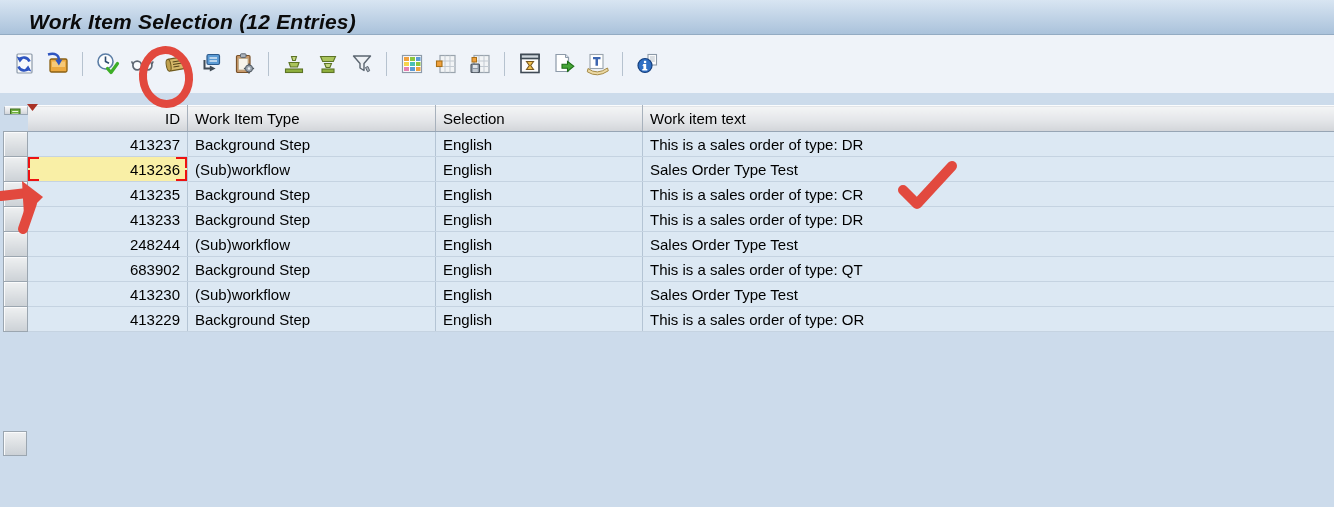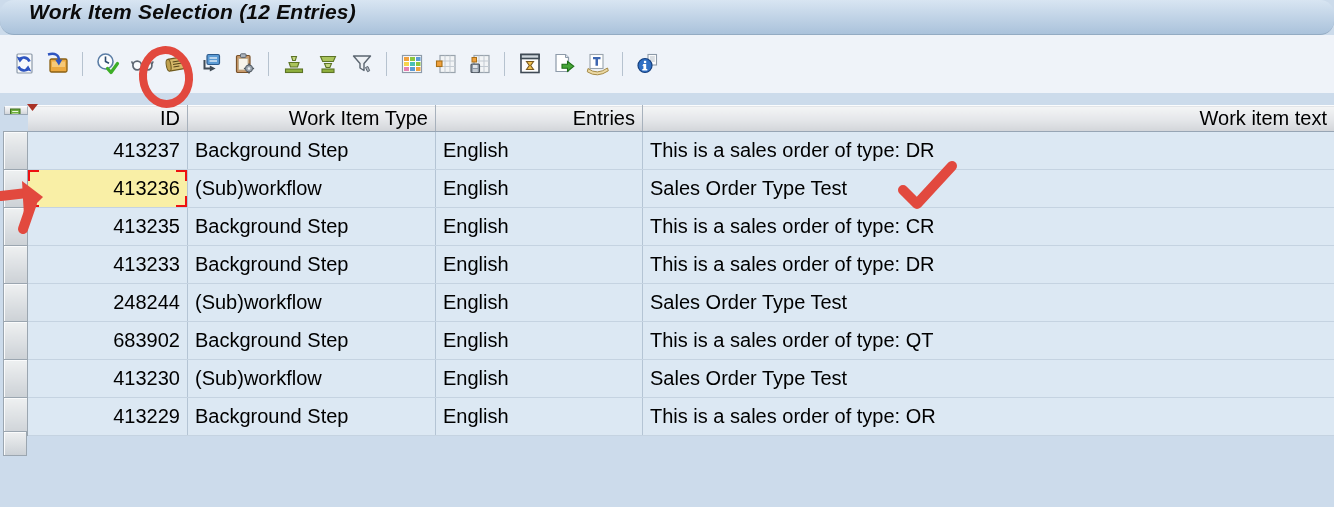--- a/index.html
+++ b/index.html
@@ -4,46 +4,46 @@
 <style>
   html,body{margin:0;padding:0;}
   body{width:1334px;height:507px;overflow:hidden;
        font-family:"Liberation Sans","DejaVu Sans",sans-serif;
        background:var(--content-bg,#ccdbeb);}
   .screen{position:relative;width:1334px;height:507px;}
 
   
   .titlebar{position:absolute;left:0;top:0;width:100%;height:34px;
     background:linear-gradient(var(--titlebar-top,#d8e5f2),var(--titlebar-bottom,#aac2db));
-    border-bottom:1px solid #93abc3;display:flex;align-items:flex-start;border-radius:14px;}
+    border-bottom:1px solid #93abc3;display:flex;align-items:flex-end;}
   .titlebar .ttl{font-size:21px;font-weight:bold;font-style:italic;color:#0b0b0b;
     padding-left:29px;letter-spacing:.2px;}
 
   
   .toolbar{position:absolute;left:0;top:35px;width:100%;height:58px;
     background:var(--toolbar-bg,#eff3f9);display:flex;align-items:center;
     padding-left:10px;gap:7px;box-sizing:border-box;}
   .tbtn{width:27px;height:27px;display:flex;align-items:center;justify-content:center;
     border-radius:2px;cursor:pointer;}
   .tbtn svg{display:block;}
   .vsep{width:1px;height:24px;background:#b6c2cf;margin:0 4px;}
 
   
   .content{position:absolute;left:0;top:93px;width:100%;height:414px;
     background:var(--content-bg,#ccdbeb);}
   table.grid{position:absolute;left:3px;top:12px;border-collapse:collapse;
-    table-layout:fixed;width:1331px;font-size:20px;color:#000;}
+    table-layout:fixed;width:1331px;font-size:15px;color:#000;}
   th,td{padding:0 7px;overflow:hidden;white-space:nowrap;box-sizing:border-box;}
-  thead th{height:26px;font-weight:normal;text-align:right;
+  thead th{height:26px;font-weight:normal;text-align:left;
     background:linear-gradient(#f4f5f6,#e4e6e9 55%,#d2d5d9);
     border-right:1px solid #a7b1bc;border-bottom:1px solid #97a5b4;
     border-top:1px solid #fbfcfd;}
   thead th.h-id{text-align:right;}
   thead th.corner{padding:0 2px;border-left:1px solid #a7b1bc;}
-  tbody td{height:38px;background:var(--row-bg,#dce8f3);
+  tbody td{height:25px;background:var(--row-bg,#dce8f3);
     border-right:1px solid #b4c4d4;border-bottom:1px solid #c5d3e1;}
   tbody td.c-id{text-align:right;}
   td.selcell,th.corner{width:24px;}
   td.selcell{background:linear-gradient(#eef0f1,#ccd1d6);
     border:1px solid #9ba6b0;box-shadow:inset 1px 1px 0 #fafbfc;cursor:pointer;}
   .cell-selected{background:var(--selection-yellow,#f9efa6) !important;position:relative;}
   .corner{position:absolute;width:9px;height:9px;pointer-events:none;}
   .corner.tl{left:0;top:0;border-top:2px solid var(--cursor-red,#ee1111);border-left:2px solid var(--cursor-red,#ee1111);}
   .corner.tr{right:0;top:0;border-top:2px solid var(--cursor-red,#ee1111);border-right:2px solid var(--cursor-red,#ee1111);}
   .corner.bl{left:0;bottom:0;border-bottom:2px solid var(--cursor-red,#ee1111);border-left:2px solid var(--cursor-red,#ee1111);}
@@ -228,21 +228,21 @@
         <tr>
           <th class="corner">
             <svg width="18" height="18" viewBox="0 0 18 18">
               <rect x="3.5" y="2" width="9.5" height="12.5" fill="#6fae3e" stroke="#3e6f1e" stroke-width="1"></rect>
               <path d="M5.2,4.5 h6 M5.2,7 h6 M5.2,9.5 h6 M5.2,12 h6" stroke="#eaf5dc" stroke-width="1.2"></path>
               <path d="M9.8,8.8 L15.6,14.6 12.4,14.9 10.9,17 Z" fill="#fff" stroke="#555" stroke-width="0.6"></path>
             </svg>
           </th>
           <th class="h-id">ID</th>
           <th>Work Item Type</th>
-          <th>Entries</th>
+          <th>Selection</th>
           <th>Work item text</th>
         </tr>
       </thead>
       <tbody>
           <tr>
             <td class="selcell"></td>
             <td class="c-id"><span>413237</span></td>
             <td class="c-type"><span>Background Step</span></td>
             <td class="c-language"><span>English</span></td>
             <td class="c-text"><span>This is a sales order of type: DR</span></td>

